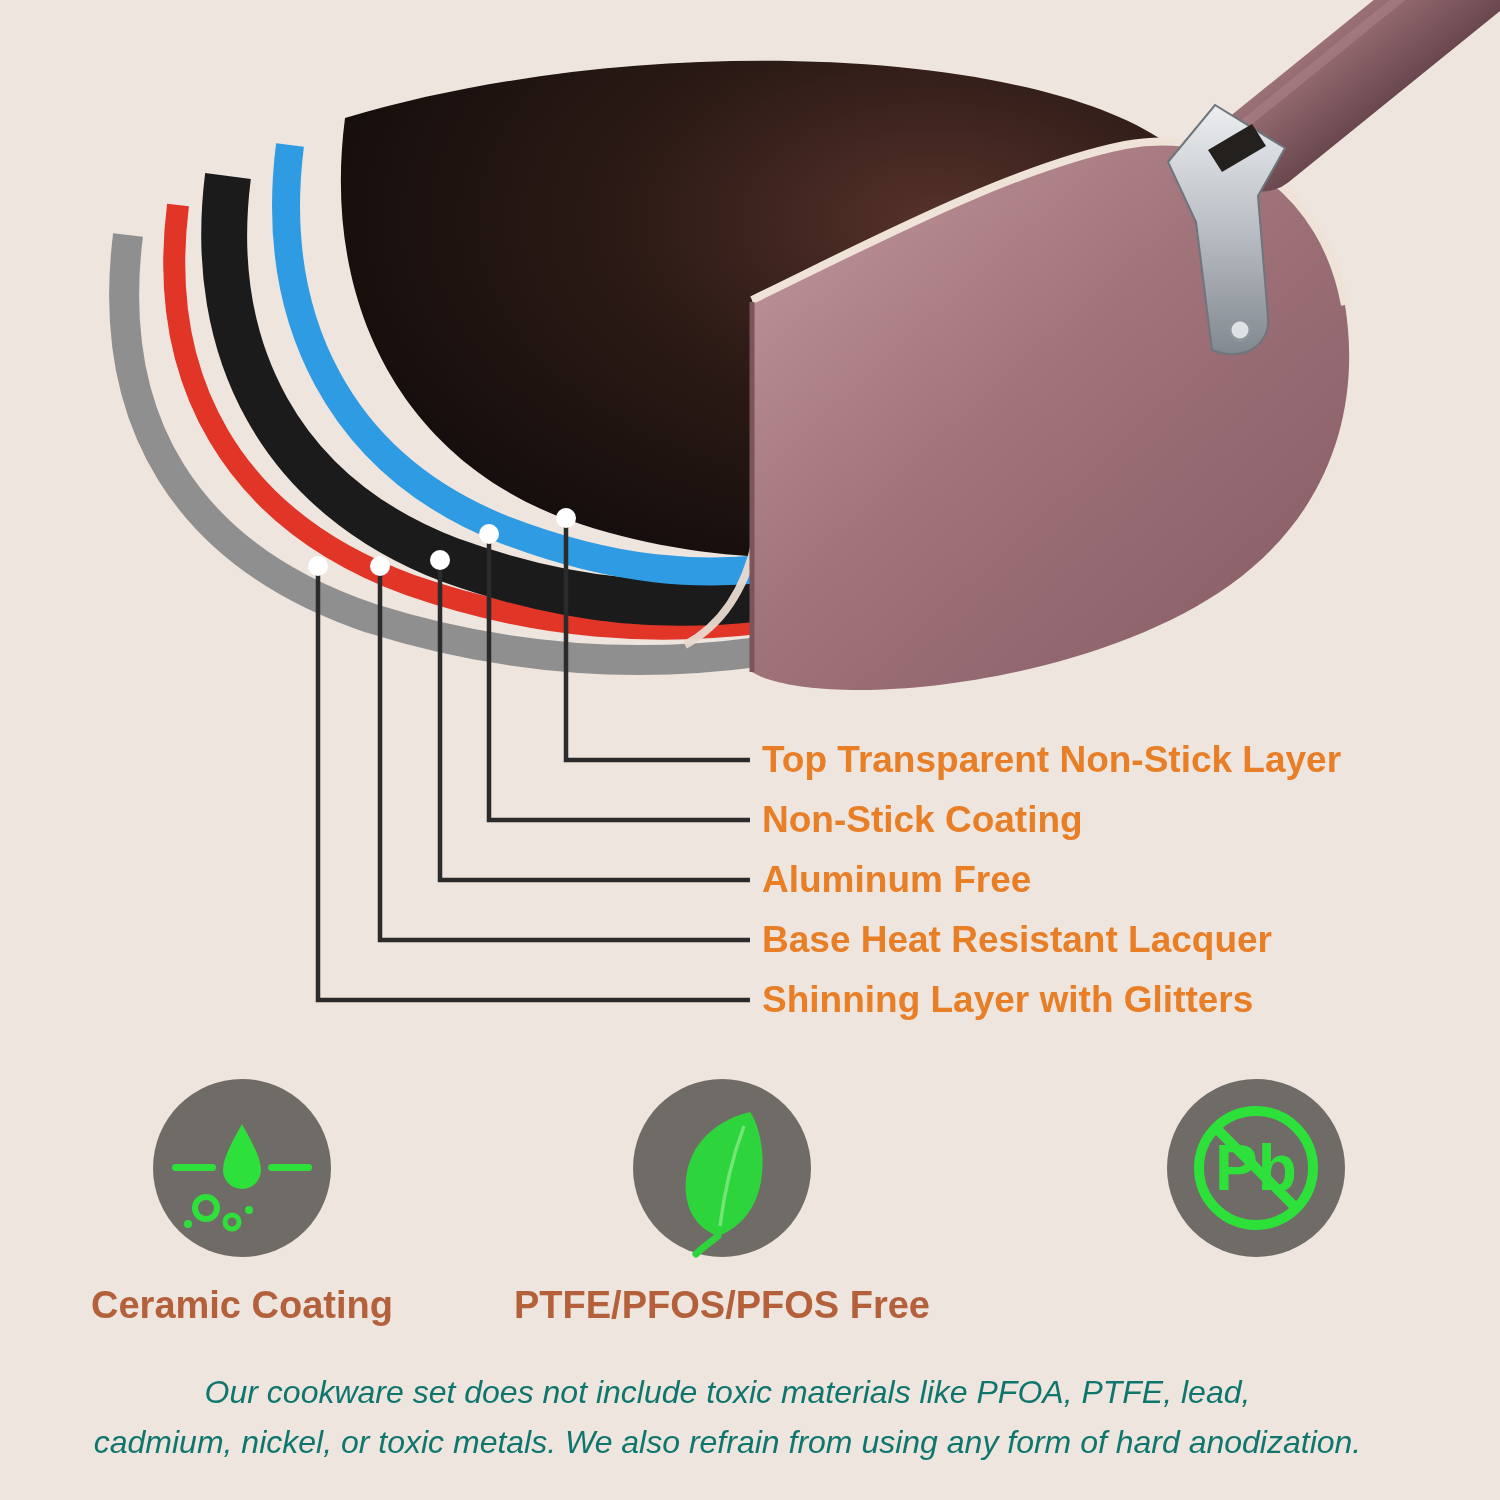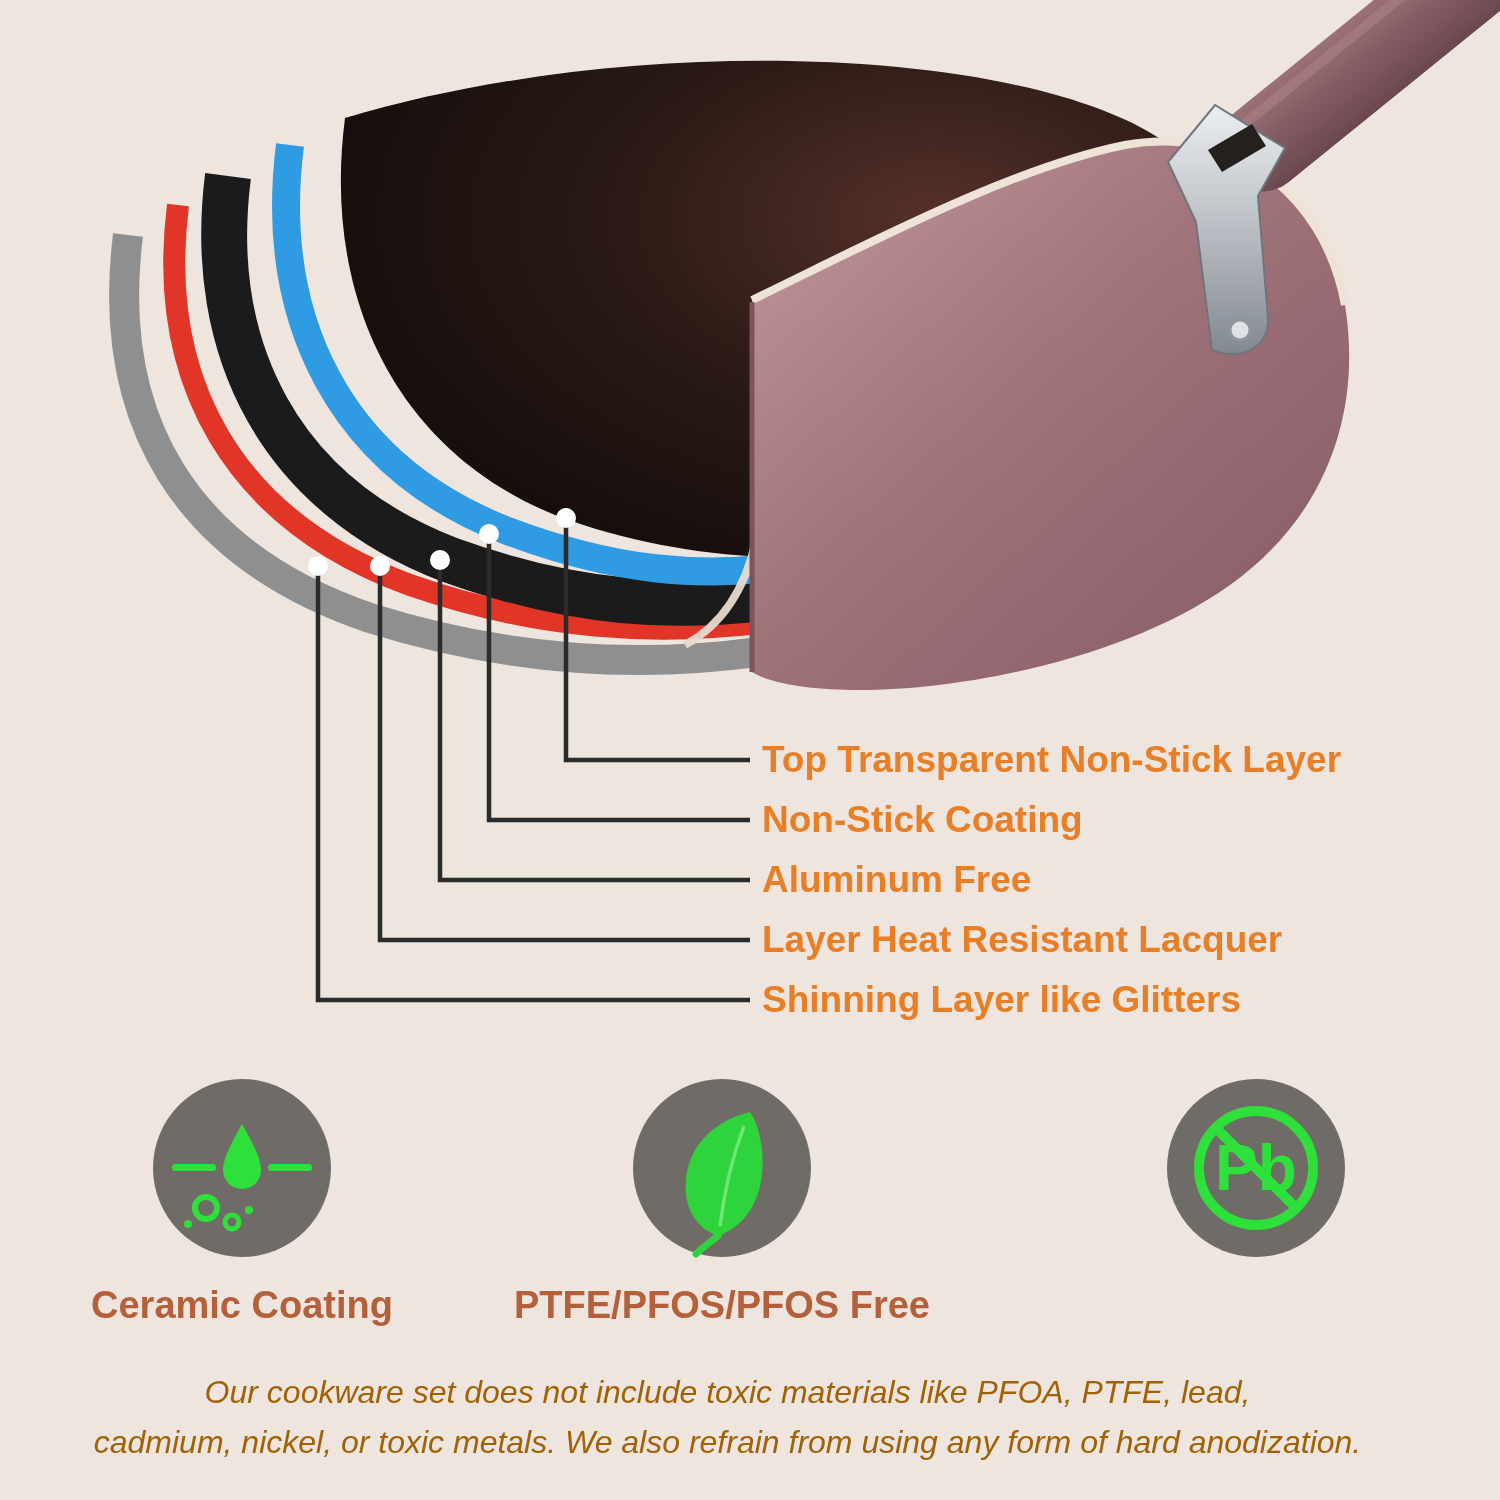--- a/index.html
+++ b/index.html
@@ -16,21 +16,21 @@
     font-size:37px;font-weight:bold;color:#e87e25;
     white-space:nowrap;line-height:44px;
   }
   .feature{position:absolute;top:1078px;text-align:center;}
   .feature .icon-wrap{display:flex;justify-content:center;}
   .feature-label{
     margin-top:26px;font-size:38px;font-weight:bold;color:#b4603a;white-space:nowrap;
   }
   .disclaimer{
     position:absolute;top:1368px;left:0;width:1455px;text-align:center;
-    font-style:italic;color:#a16207;font-size:32px;line-height:1.55;
+    font-style:italic;color:#0f766e;font-size:32px;line-height:1.55;
   }
   .disclaimer div{white-space:nowrap;}
 </style>
 </head>
 <body>
 
 <div class="stage">
 
   <svg class="pan-svg" width="1500" height="1060" viewBox="0 0 1500 1060">
     <defs>
@@ -106,22 +106,22 @@
       <circle cx="380" cy="566" r="10"></circle>
       <circle cx="440" cy="560" r="10"></circle>
       <circle cx="489" cy="534" r="10"></circle>
       <circle cx="566" cy="518" r="10"></circle>
     </g>
   </svg>
 
   <div class="callout-label" style="top:798px">Non-Stick Coating</div>
   <div class="callout-label" style="top:738px">Top Transparent Non-Stick Layer</div>
   <div class="callout-label" style="top:858px">Aluminum Free</div>
-  <div class="callout-label" style="top:918px">Layer Heat Resistant Lacquer</div>
-  <div class="callout-label" style="top:978px">Shinning Layer like Glitters</div>
+  <div class="callout-label" style="top:918px">Base Heat Resistant Lacquer</div>
+  <div class="callout-label" style="top:978px">Shinning Layer with Glitters</div>
 
   <div class="feature" style="left:82px;width:320px;">
     <div class="icon-wrap">
       <svg width="180" height="180" viewBox="0 0 180 180">
         <circle cx="90" cy="90" r="89" fill="#6f6b67"></circle>
         <g fill="#2ee03a">
           <rect x="20" y="86" width="44" height="7" rx="3.5"></rect>
           <rect x="116" y="86" width="44" height="7" rx="3.5"></rect>
           <path d="M 90 46 C 80 64, 71 80, 71 92 a 19 19 0 0 0 38 0 C 109 80, 100 64, 90 46 Z"></path>
           <circle cx="97" cy="132" r="4"></circle>

